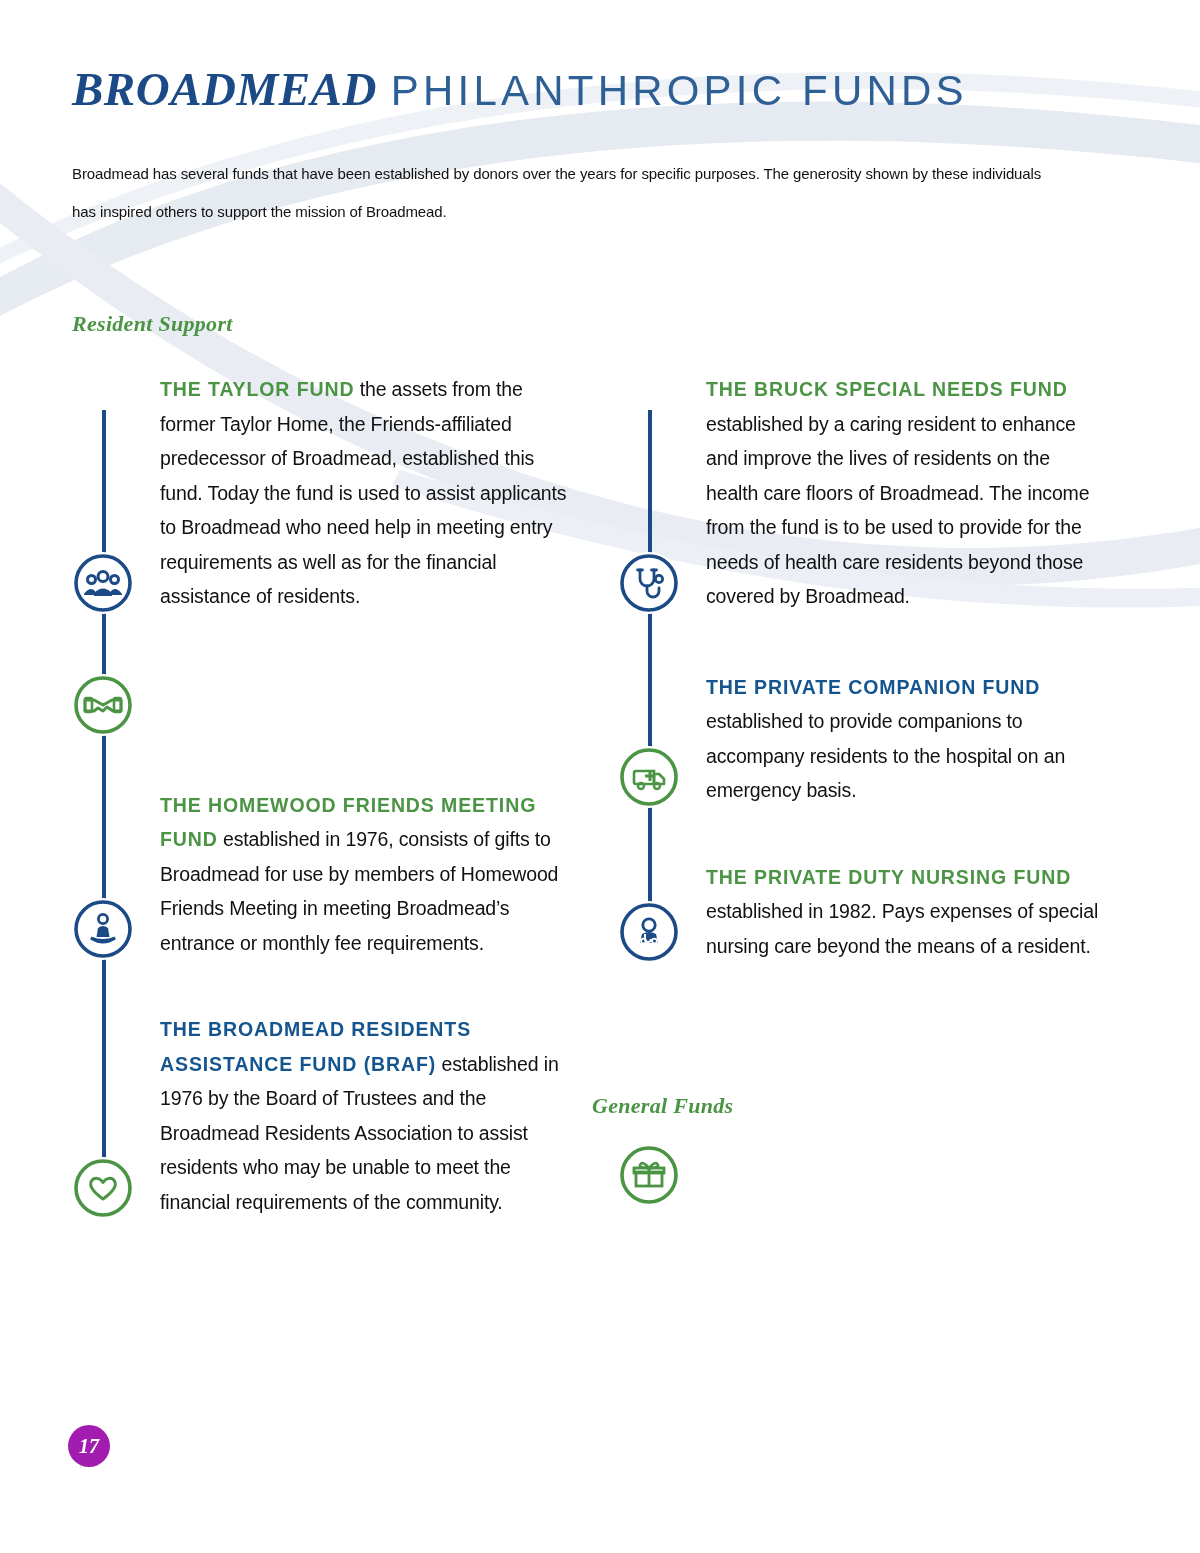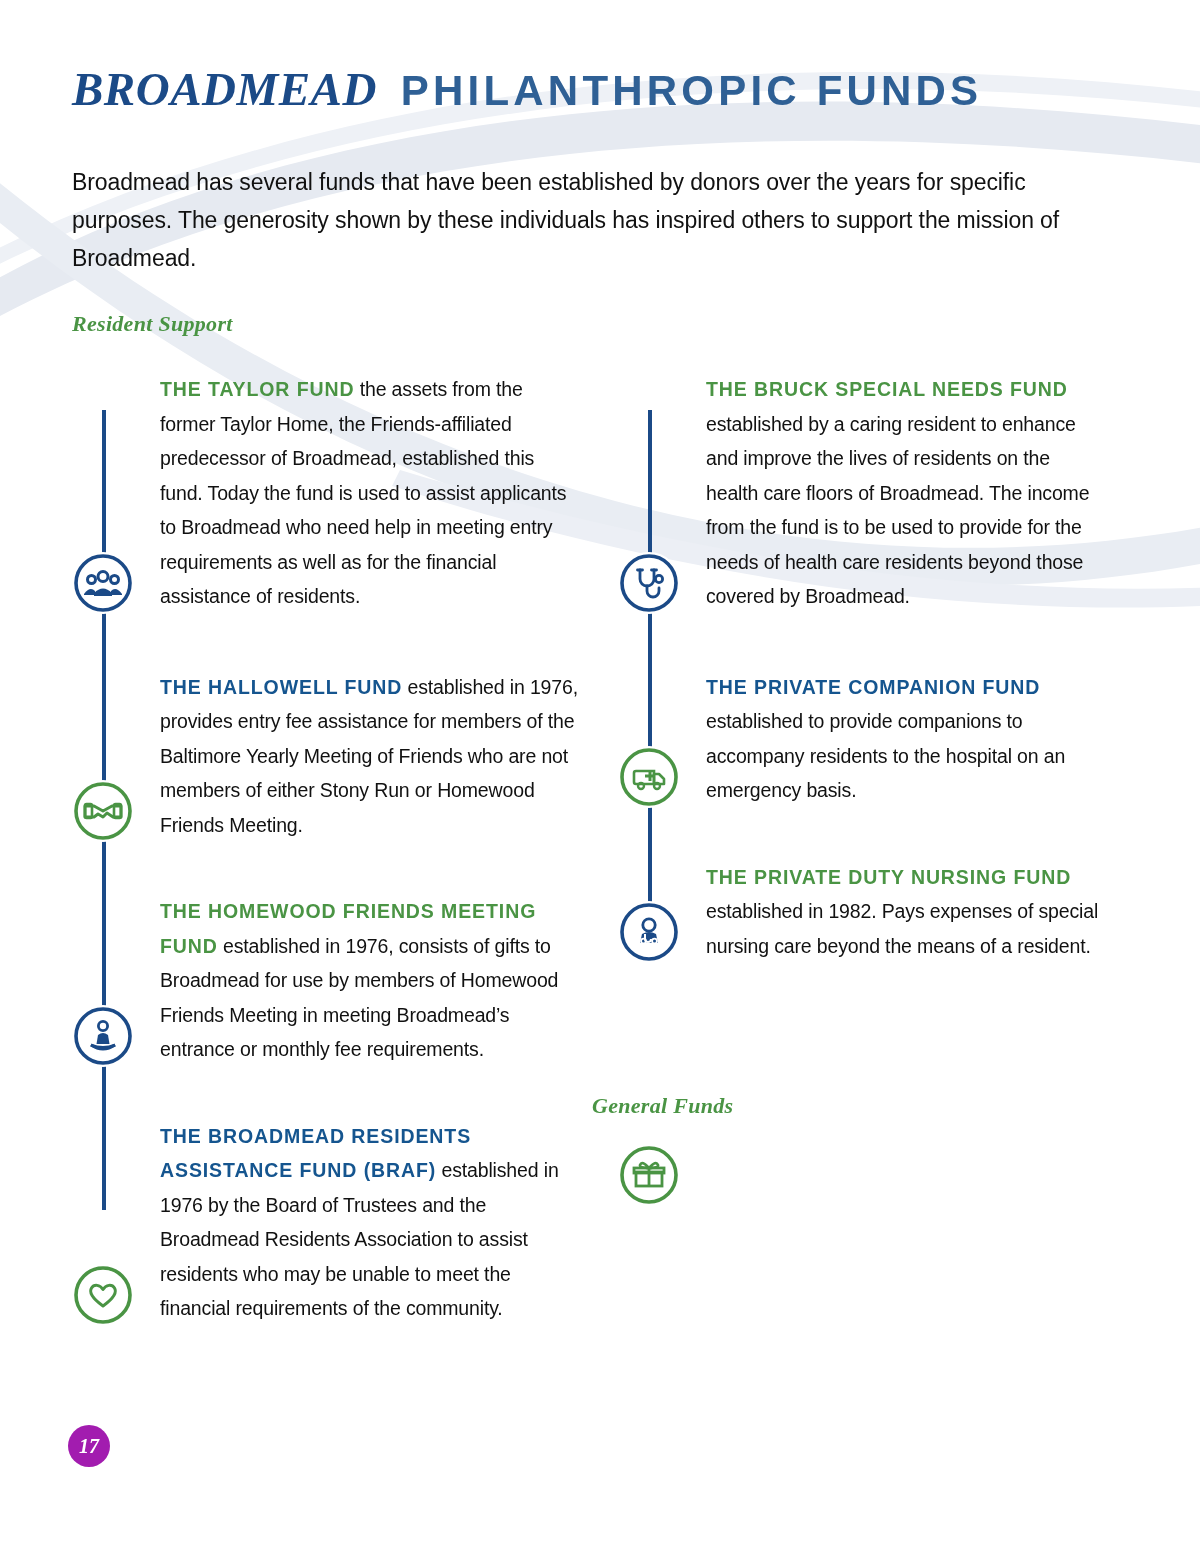--- a/index.html
+++ b/index.html
@@ -40,35 +40,35 @@
     font-family: "Liberation Serif", serif;
     font-weight: bold;
     font-style: italic;
     font-size: 47px;
     letter-spacing: 0.5px;
     color: #1b4a87;
     margin-top: 36px;
   }
   .header .sub {
     font-family: "Liberation Sans", sans-serif;
-    font-weight: 700;
+    font-weight: 400;
     font-size: 42px;
     letter-spacing: 4.2px;
     color: #2f6095;
-    margin-left: 24px;
+    margin-left: 14px;
   }
 
   
   .intro {
     position: absolute;
     left: 72px;
     top: 140px;
     width: 990px;
     font-family: "Liberation Sans", sans-serif;
-    font-size: 23px;
+    font-size: 15px;
     line-height: 38px;
     color: #111111;
     letter-spacing: -0.1px;
   }
 
   
   .section-head {
     font-family: "Liberation Serif", serif;
     font-style: italic;
     font-weight: bold;
@@ -224,23 +224,20 @@
 
       <div class="fund">
         <span class="icon-wrap">
           <svg width="62" height="62" viewBox="0 0 62 62">
             <circle cx="31" cy="31" r="27" fill="none" stroke="#4a9444" stroke-width="3.6"></circle>
             <path d="M13 26 h9 l9 5 9 -5 h9 v11 h-8 l-6 -4 -4 4 -5 -3 -4 3 h-9 Z" fill="none" stroke="#4a9444" stroke-width="3" stroke-linejoin="round"></path>
             <rect x="13" y="24" width="7" height="14" rx="1.5" fill="none" stroke="#4a9444" stroke-width="2.6"></rect>
             <rect x="42" y="24" width="7" height="14" rx="1.5" fill="none" stroke="#4a9444" stroke-width="2.6"></rect>
           </svg>
         </span>
-        <div class="fund-body">
-          <span class="fund-name blue">THE HALLOWELL FUND</span><span class="fund-desc"> established in 1976, provides entry fee assistance for members of the Baltimore Yearly Meeting of Friends who are not members of either Stony Run or Homewood Friends Meeting.</span>
-        </div>
       </div>
 
       <div class="gap-2"></div>
 
       <div class="fund">
         <span class="icon-wrap">
           <svg width="62" height="62" viewBox="0 0 62 62">
             <circle cx="31" cy="31" r="27" fill="none" stroke="#1b4a87" stroke-width="3.6"></circle>
             <circle cx="31" cy="21" r="4.6" fill="none" stroke="#1b4a87" stroke-width="2.8"></circle>
             <path d="M26 30 q5 -4 10 0 l1.5 9 h-13 Z" fill="#1b4a87"></path>

